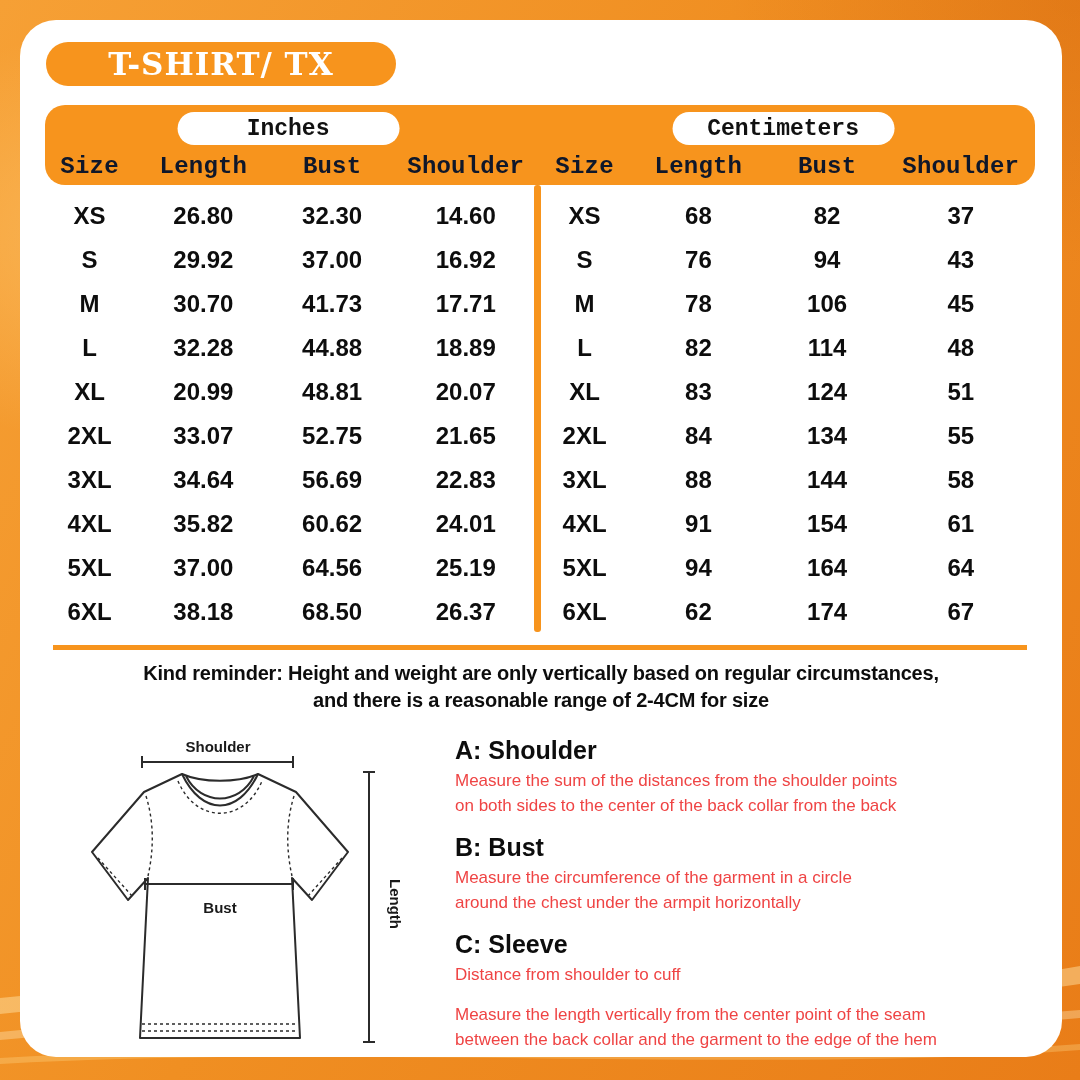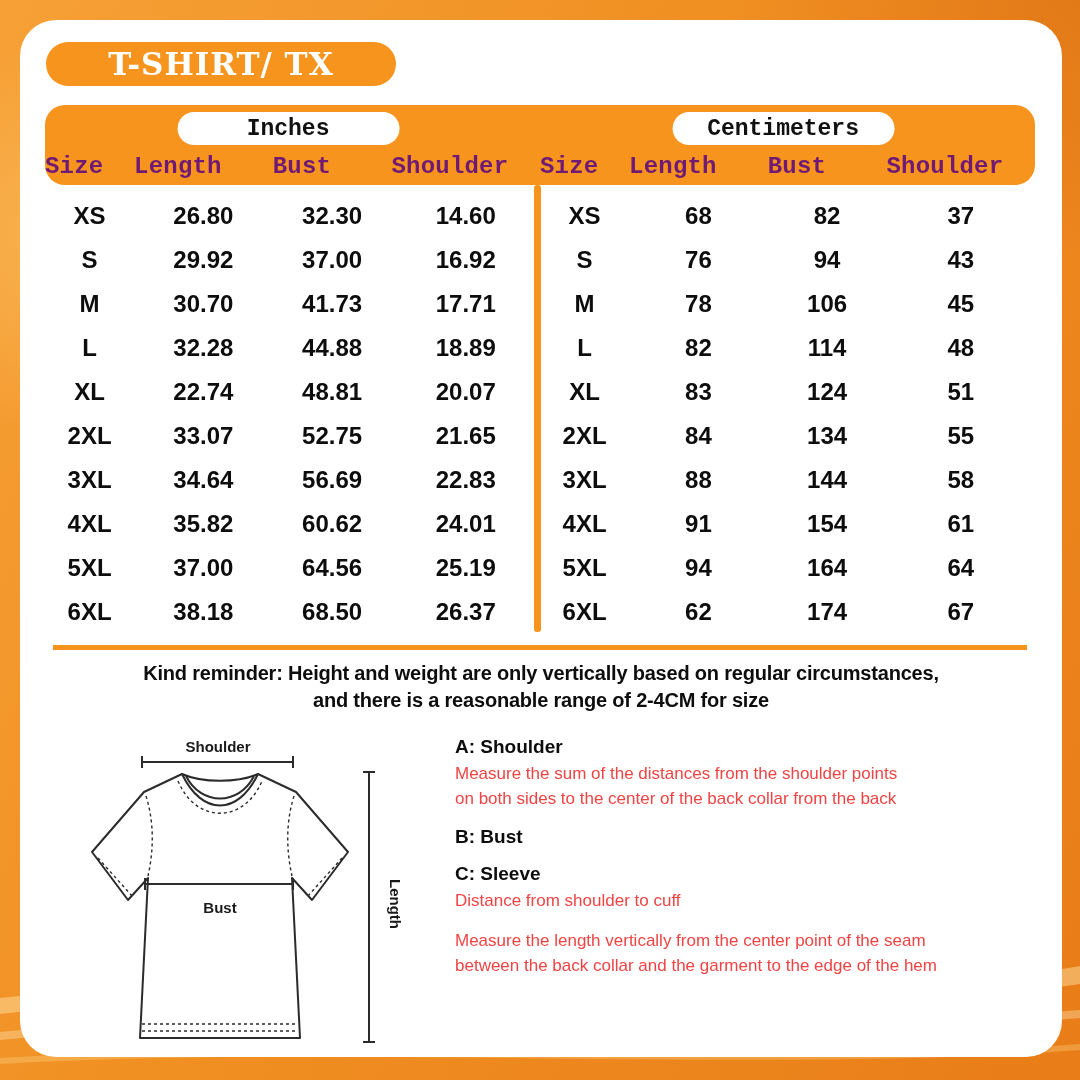--- a/index.html
+++ b/index.html
@@ -31,35 +31,35 @@
   .unit-pill{
     position:absolute;top:7px;left:50%;transform:translateX(-52%);
     width:222px;height:33px;border-radius:17px;background:#fff;
     display:flex;align-items:center;justify-content:center;
     font-weight:bold;font-size:23px;color:#111;
   }
   .cols{
     position:absolute;left:0;bottom:5px;width:100%;
     display:grid;grid-template-columns:18% 28% 24% 30%;
   }
-  .col-label{ text-align:left;font-weight:bold;font-size:24px;color:#701a75;letter-spacing:.2px;}
+  .col-label{ text-align:center;font-weight:bold;font-size:24px;color:#0f172a;letter-spacing:.2px;}
   .tables{position:absolute;left:25px;top:174px;width:990px;height:445px;display:flex;}
   .t-rows{width:495px;}
   .t-row{height:44px;display:grid;grid-template-columns:18% 28% 24% 30%;align-items:center;}
   .t-cell{text-align:center;font-weight:bold;font-size:24px;color:#0d0d0d;}
   .v-divider{position:absolute;left:514px;top:165px;width:7px;height:447px;background:#F7941D;border-radius:3px;}
   .h-rule{position:absolute;left:33px;top:625px;width:974px;height:5px;background:#F7941D;}
   .reminder{position:absolute;left:0;top:640px;width:100%;text-align:center;
     font-weight:bold;font-size:20px;line-height:27px;color:#0d0d0d;letter-spacing:-.2px;}
   .figure{position:absolute;left:48px;top:712px;width:380px;height:330px;}
   .figure svg{width:100%;height:100%;}
   .fig-label{font-family:"Liberation Sans",sans-serif;font-weight:bold;font-size:15px;fill:#1a1a1a;}
   .instructions{position:absolute;left:435px;top:716px;width:585px;}
   .instr-block{margin-bottom:15px;}
-  .instr-heading{font-weight:bold;font-size:19px;color:#0d0d0d;margin-bottom:3px;}
+  .instr-heading{font-weight:bold;font-size:25px;color:#0d0d0d;margin-bottom:3px;}
   .instr-body{font-size:17px;line-height:25px;color:#ef4444;white-space:pre-line;}
 </style>
 </head>
 <body>
 
 <svg class="bg-waves" viewBox="0 0 1080 140" preserveAspectRatio="none">
   <path d="M0,58 C260,30 520,78 780,62 C900,55 1010,38 1080,26 L1080,44 C980,58 870,72 760,76 C520,86 260,44 0,74 Z" fill="rgba(255,232,175,0.45)"></path>
   <path d="M0,92 C300,60 620,108 1080,70 L1080,78 C640,116 300,70 0,100 Z" fill="rgba(255,240,200,0.35)"></path>
   <path d="M0,118 C360,96 760,128 1080,104 L1080,110 C760,134 360,104 0,124 Z" fill="rgba(255,224,150,0.3)"></path>
 </svg>
@@ -116,21 +116,21 @@
           <span class="t-cell">17.71</span>
         </div>
         <div class="t-row">
           <span class="t-cell">L</span>
           <span class="t-cell">32.28</span>
           <span class="t-cell">44.88</span>
           <span class="t-cell">18.89</span>
         </div>
         <div class="t-row">
           <span class="t-cell">XL</span>
-          <span class="t-cell">22.74</span>
+          <span class="t-cell">20.99</span>
           <span class="t-cell">48.81</span>
           <span class="t-cell">20.07</span>
         </div>
         <div class="t-row">
           <span class="t-cell">2XL</span>
           <span class="t-cell">33.07</span>
           <span class="t-cell">52.75</span>
           <span class="t-cell">21.65</span>
         </div>
         <div class="t-row">
@@ -270,20 +270,22 @@
   </div>
 
   <div class="instructions">
       <div class="instr-block">
         <div class="instr-heading">A: Shoulder</div>
         <div class="instr-body">Measure the sum of the distances from the shoulder points
 on both sides to the center of the back collar from the back</div>
       </div>
       <div class="instr-block">
         <div class="instr-heading">B: Bust</div>
+        <div class="instr-body">Measure the circumference of the garment in a circle
+around the chest under the armpit horizontally</div>
       </div>
       <div class="instr-block">
         <div class="instr-heading">C: Sleeve</div>
         <div class="instr-body">Distance from shoulder to cuff</div>
       </div>
       <div class="instr-block">
         <div class="instr-body">Measure the length vertically from the center point of the seam
 between the back collar and the garment to the edge of the hem</div>
       </div>
     </div>

